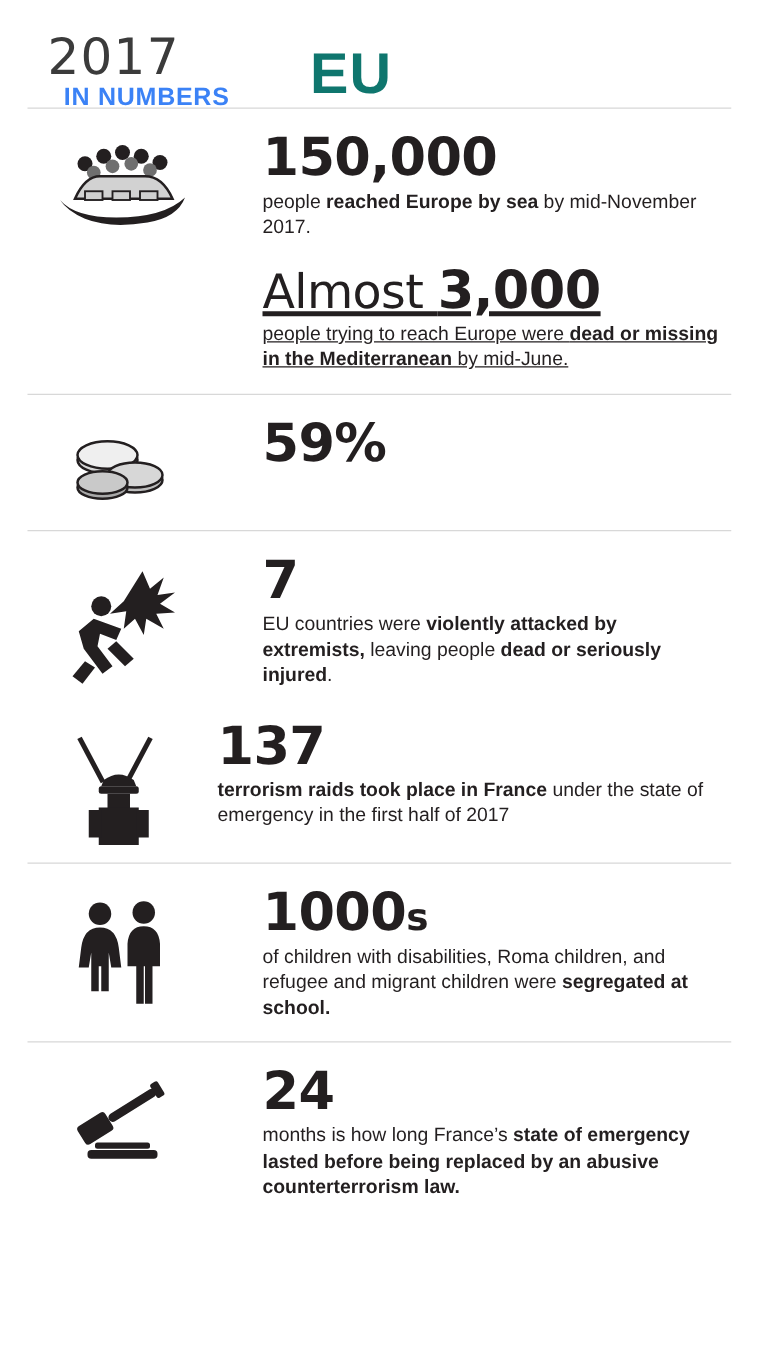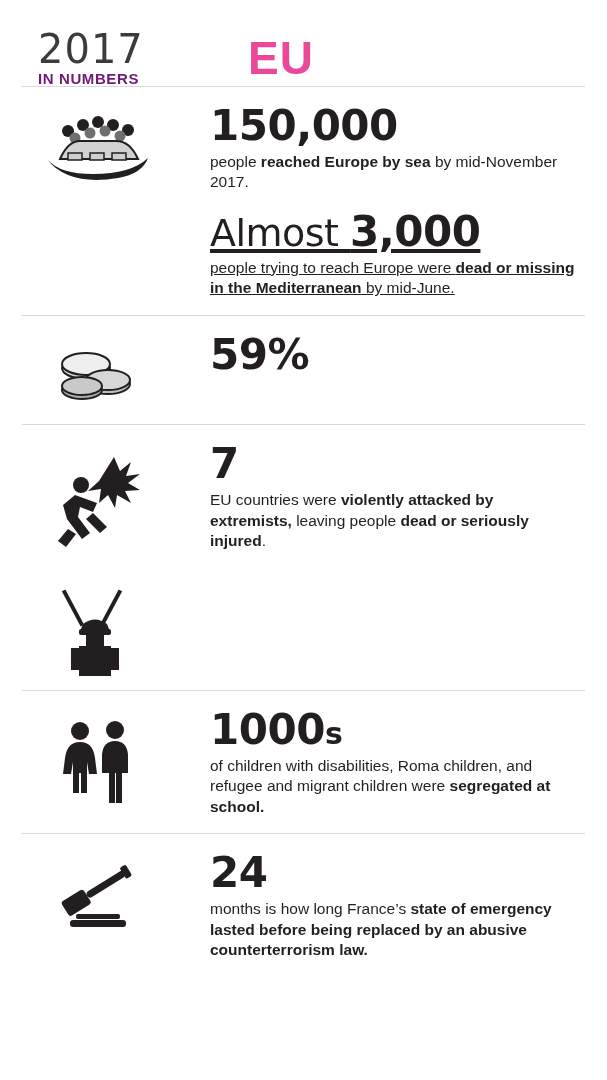--- a/index.html
+++ b/index.html
@@ -35,30 +35,31 @@
   }
   .year {
     font-family: "DejaVu Sans", sans-serif;
     font-size: 40px;
     font-weight: 400;
     letter-spacing: 1px;
     line-height: 0.95;
     color: #3b3b3b;
   }
   .in-numbers {
-    font-size: 15px;
+    font-size: 20px;
     font-weight: bold;
     letter-spacing: 0.6px;
-    color: #701a75;
+    color: #3b82f6;
     margin-top: 2px;
+    margin-left: 13px;
   }
   .region {
     font-size: 46px;
     font-weight: bold;
-    color: #ec4899;
+    color: #0f766e;
     letter-spacing: 1px;
     line-height: 1;
     margin-left: 60px;
     margin-top: 2px;
   }
 
   
   .divider {
     height: 1px;
     background: #d8d8d8;
@@ -230,20 +231,28 @@
           <rect x="56" y="4" width="4" height="40" transform="rotate(28 58 24)"></rect>
           <path d="M30 40 q12 -9 24 0 l2 5 h-28 z"></path>
           <rect x="26" y="45" width="32" height="6" rx="2"></rect>
           <rect x="33" y="51" width="18" height="12"></rect>
           <rect x="26" y="62" width="32" height="30"></rect>
           <rect x="18" y="64" width="10" height="22"></rect>
           <rect x="56" y="64" width="10" height="22"></rect>
         </g>
       </svg>
     </div>
+    <div class="text-cell">
+      <div class="stat">
+        <span>137</span>
+      </div>
+      <div class="desc">
+        <b>terrorism raids took place in France</b><span> under the state of emergency in the first half of 2017</span>
+      </div>
+    </div>
   </div>
 
   <div class="divider"></div>
 
   <div class="row">
     <div class="icon-cell">
       <svg class="icon-svg" width="90" height="90" viewBox="0 0 90 90" aria-hidden="true">
         <g fill="#231f20">
           <circle cx="27" cy="14" r="9"></circle>
           <path d="M27 25 q-13 0 -15 16 l-2 16 h8 l2 -12 v31 h6 v-20 h2 v20 h6 v-31 l2 12 h8 l-2 -16 q-2 -16 -15 -16 z"></path>

